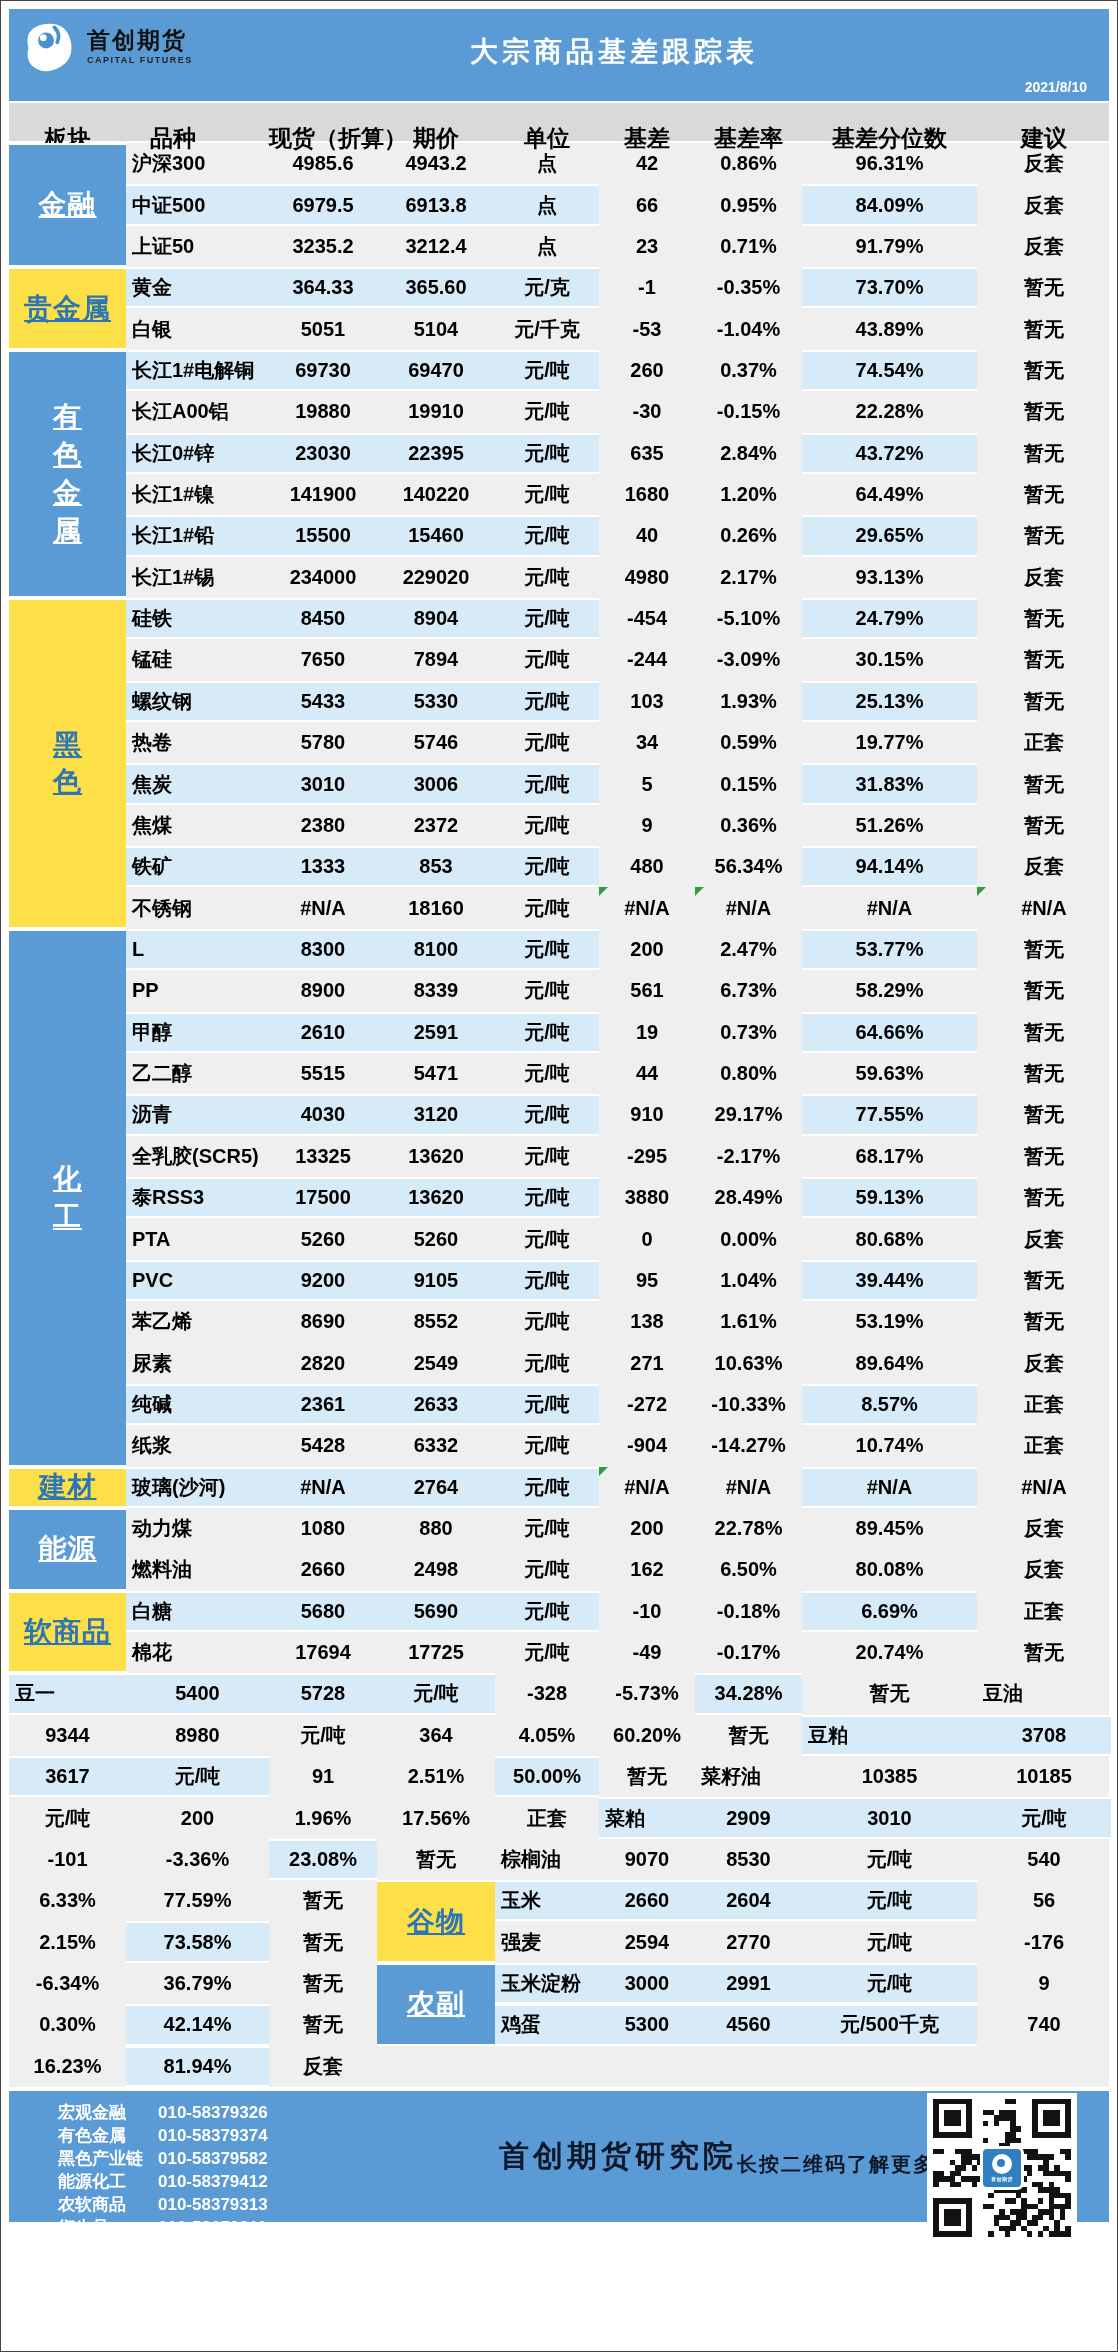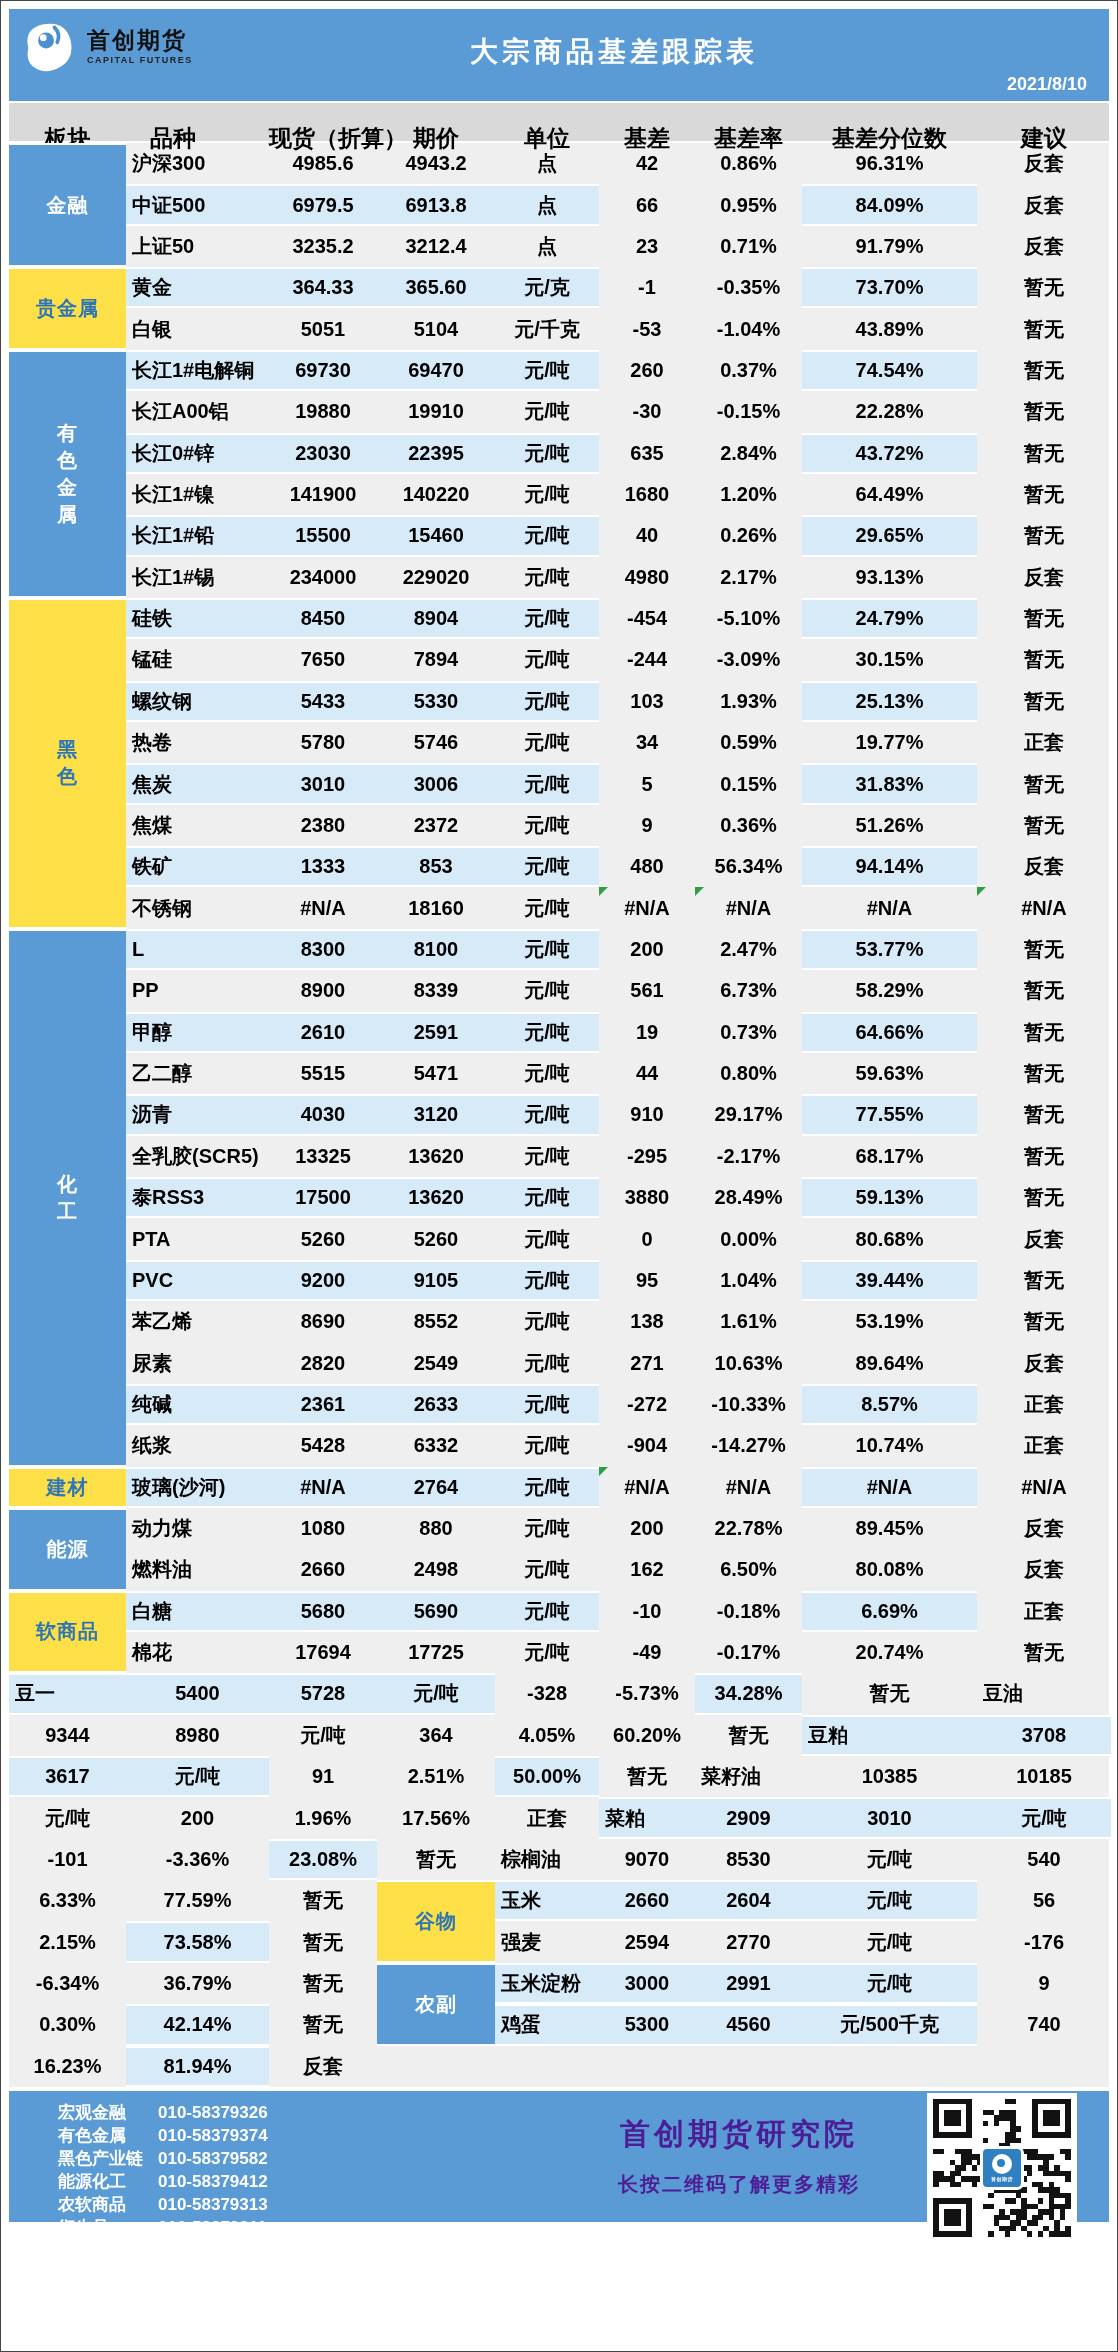--- a/index.html
+++ b/index.html
@@ -15,50 +15,50 @@
   .header-band{position:relative;height:92px;}
   .logo-wrap{position:absolute;left:10px;top:10px;display:flex;align-items:center;}
   .logo-blob{width:56px;height:56px;}
   .logo-text{margin-left:12px;line-height:1.05;}
   .logo-cn{font-size:23px;color:#111;letter-spacing:2px;}
   .logo-en{font-size:9px;color:#222;letter-spacing:1.5px;margin-top:4px;}
   .main-title{
     position:absolute;left:55%;top:24px;transform:translateX(-50%);
     font-size:28px;color:#fff;letter-spacing:4px;white-space:nowrap;
   }
-  .report-date{position:absolute;right:22px;bottom:6px;font-size:18px;color:#fff;}
+  .report-date{position:absolute;right:22px;bottom:6px;font-size:14px;color:#fff;}
   
   .grid9{display:grid;grid-template-columns:117px 143px 108px 118px 104px 96px 107px 175px 134px;}
   .colhead{height:38px;margin:2px 0;background:#d9d9d9;align-items:center;}
   .colhead .hc{font-size:23px;text-align:center;white-space:nowrap;line-height:38px;margin-top:16px;}
   .colhead .hc.left{text-align:left;padding-left:24px;}
   
   .tbl{background:#efefef;grid-auto-rows:41.36px;grid-auto-flow:row;}
   .c{position:relative;display:flex;align-items:center;justify-content:center;
      font-size:20px;white-space:nowrap;}
   .c.left{justify-content:flex-start;padding-left:6px;}
   .c.hl{background:#d7eaf8;box-shadow:inset 0 2px 0 #fff,inset 0 -2px 0 #fff;}
   .sec{display:flex;flex-direction:column;align-items:center;justify-content:center;
-       font-size:20px;line-height:1.35;text-align:left;letter-spacing:1px;
-       box-shadow:inset 0 -2px 0 #fff,inset 0 2px 0 #fff;}
+       font-size:28px;line-height:1.35;text-align:left;letter-spacing:1px;
+       box-shadow:inset 0 -2px 0 #fff,inset 0 2px 0 #fff;text-decoration:underline;}
   .sec-blue{background:#5b9bd5;color:#fff;}
   .sec-gray{background:#fde047;color:#2e75b6;}
   .err-tri{position:absolute;top:0;left:0;width:0;height:0;
            border-top:9px solid #2e9e44;border-right:9px solid transparent;}
   
   .notes{background:#5b9bd5;color:#fff;height:100px;padding:18px 20px 0 78px;}
   .note-line{font-size:17px;line-height:24px;white-space:nowrap;}
   .divider{height:4px;background:#ffffff;}
   
   .bottom-bar{position:relative;height:131px;display:flex;align-items:stretch;}
   .contacts{padding:10px 0 0 49px;width:360px;}
   .contact-row{display:flex;font-size:17px;line-height:23px;color:#fff;}
   .contact-dept{width:100px;}
   .contact-phone{margin-left:0;}
-  .bottom-center{flex:1;display:flex;flex-direction:column;align-items:center;justify-content:center;color:#4c1d95;}
+  .bottom-center{flex:1;display:flex;flex-direction:row;align-items:center;justify-content:center;color:#0f172a;}
   .org-name{font-size:30px;letter-spacing:4px;}
   .qr-hint{font-size:20px;margin-top:16px;letter-spacing:2px;}
   .qr-box{position:absolute;right:32px;top:2px;width:150px;height:150px;background:#fff;padding:6px;}
   .qr-grid{position:relative;width:138px;height:138px;}
   .qm{position:absolute;background:#121212;}
   .qr-logo{position:absolute;left:50%;top:50%;transform:translate(-50%,-50%);
            width:44px;height:44px;background:#2f7fc1;border-radius:7px;border:3px solid #fff;
            display:flex;flex-direction:column;align-items:center;justify-content:center;}
   .qr-logo-swirl{width:20px;height:20px;border-radius:50%;background:#fff;position:relative;}
   .qr-logo-swirl::after{content:"";position:absolute;left:5px;top:5px;width:8px;height:8px;border-radius:50%;background:#2f7fc1;}

